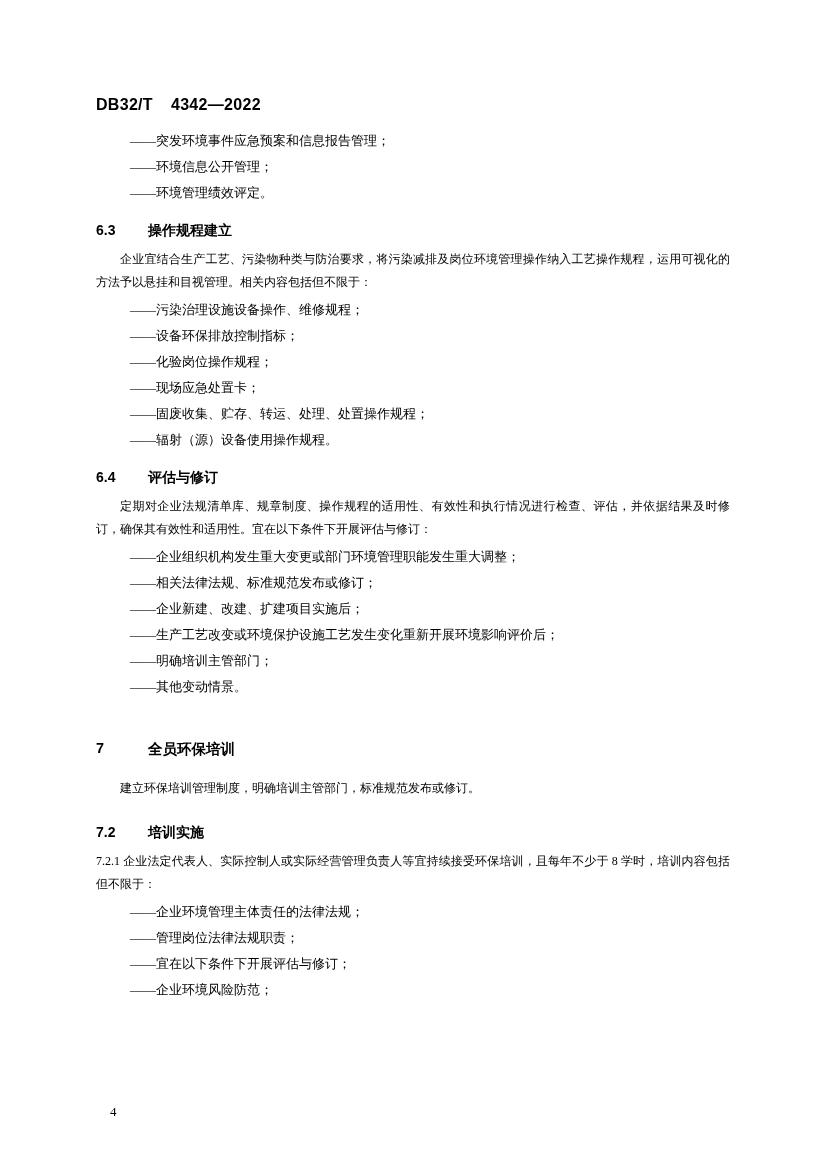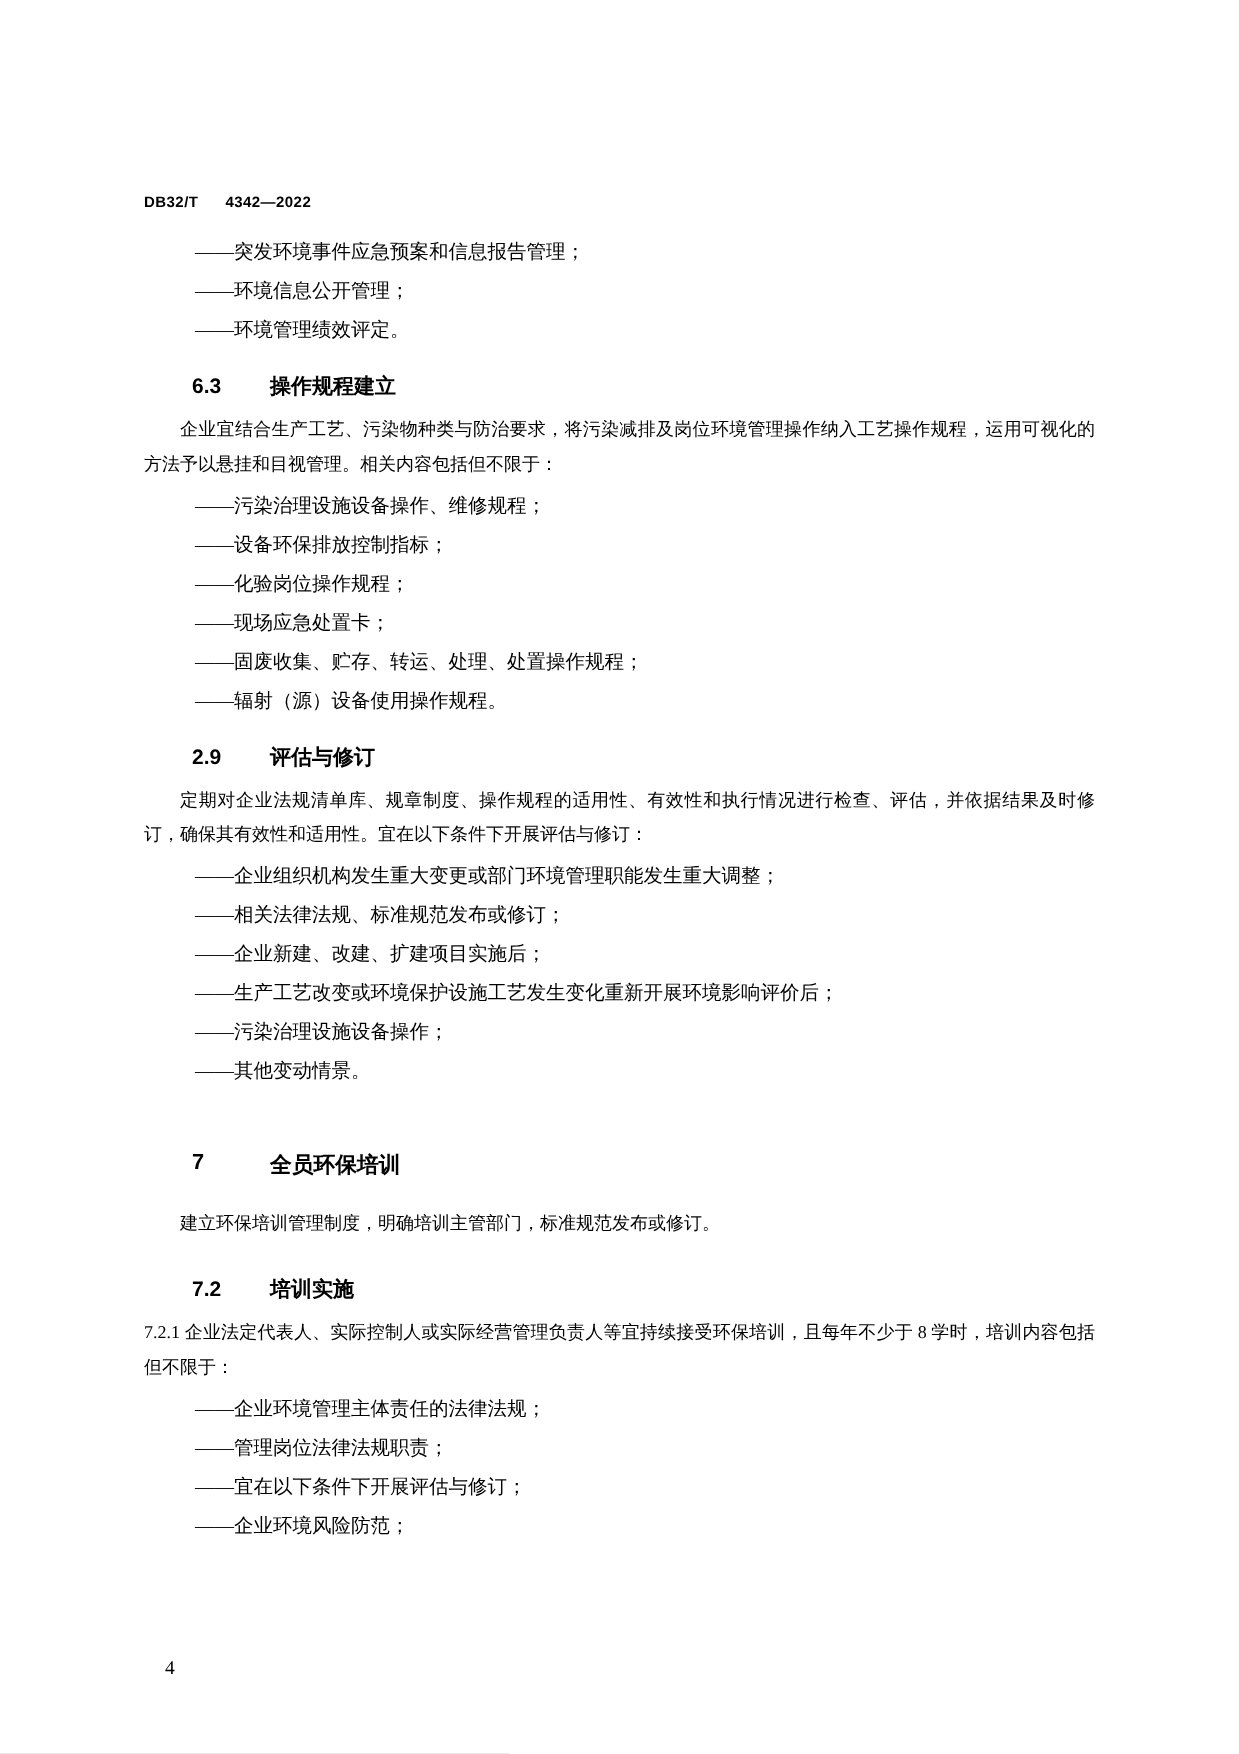--- a/index.html
+++ b/index.html
@@ -20,43 +20,41 @@
   }
   .content {
     position: absolute;
     left: 96px;
     top: 96px;
     width: 634px;
   }
   .header-line {
     font-family: "Liberation Sans", sans-serif;
     font-weight: bold;
-    font-size: 10px;
+    font-size: 16px;
     letter-spacing: 0.3px;
     margin-bottom: 14px;
-    margin-top: 34px;
   }
   .header-line .code-gap {
     display: inline-block;
     width: 18px;
   }
   .dash-item {
     font-size: 13px;
     line-height: 2.0;
     margin-left: 34px;
     white-space: nowrap;
   }
   .sec-head {
     font-family: "Liberation Sans", sans-serif;
     font-weight: bold;
     font-size: 14px;
     margin-top: 16px;
     margin-bottom: 8px;
     display: flex;
-    margin-left: 32px;
   }
   .sec-head .num {
     width: 52px;
     flex: none;
   }
   .sec-head.big {
     font-size: 14.5px;
     margin-top: 26px;
   }
   .sec-head.big .num {
@@ -105,31 +103,31 @@
     <div class="para">企业宜结合生产工艺、污染物种类与防治要求，将污染减排及岗位环境管理操作纳入工艺操作规程，运用可视化的方法予以悬挂和目视管理。相关内容包括但不限于：</div>
 
     <div class="dash-item">——污染治理设施设备操作、维修规程；</div>
     <div class="dash-item">——设备环保排放控制指标；</div>
     <div class="dash-item">——化验岗位操作规程；</div>
     <div class="dash-item">——现场应急处置卡；</div>
     <div class="dash-item">——固废收集、贮存、转运、处理、处置操作规程；</div>
     <div class="dash-item">——辐射（源）设备使用操作规程。</div>
 
     <div class="sec-head">
-      <span class="num">2.9</span>
+      <span class="num">6.4</span>
       <span>评估与修订</span>
     </div>
 
     <div class="para">定期对企业法规清单库、规章制度、操作规程的适用性、有效性和执行情况进行检查、评估，并依据结果及时修订，确保其有效性和适用性。宜在以下条件下开展评估与修订：</div>
 
     <div class="dash-item">——企业组织机构发生重大变更或部门环境管理职能发生重大调整；</div>
     <div class="dash-item">——相关法律法规、标准规范发布或修订；</div>
     <div class="dash-item">——企业新建、改建、扩建项目实施后；</div>
     <div class="dash-item">——生产工艺改变或环境保护设施工艺发生变化重新开展环境影响评价后；</div>
-    <div class="dash-item">——污染治理设施设备操作；</div>
+    <div class="dash-item">——明确培训主管部门；</div>
     <div class="dash-item">——其他变动情景。</div>
 
     <div class="spacer-md"></div>
 
     <div class="sec-head big">
       <span class="num">7</span>
       <span>全员环保培训</span>
     </div>
 
     <div class="spacer-sm"></div>

